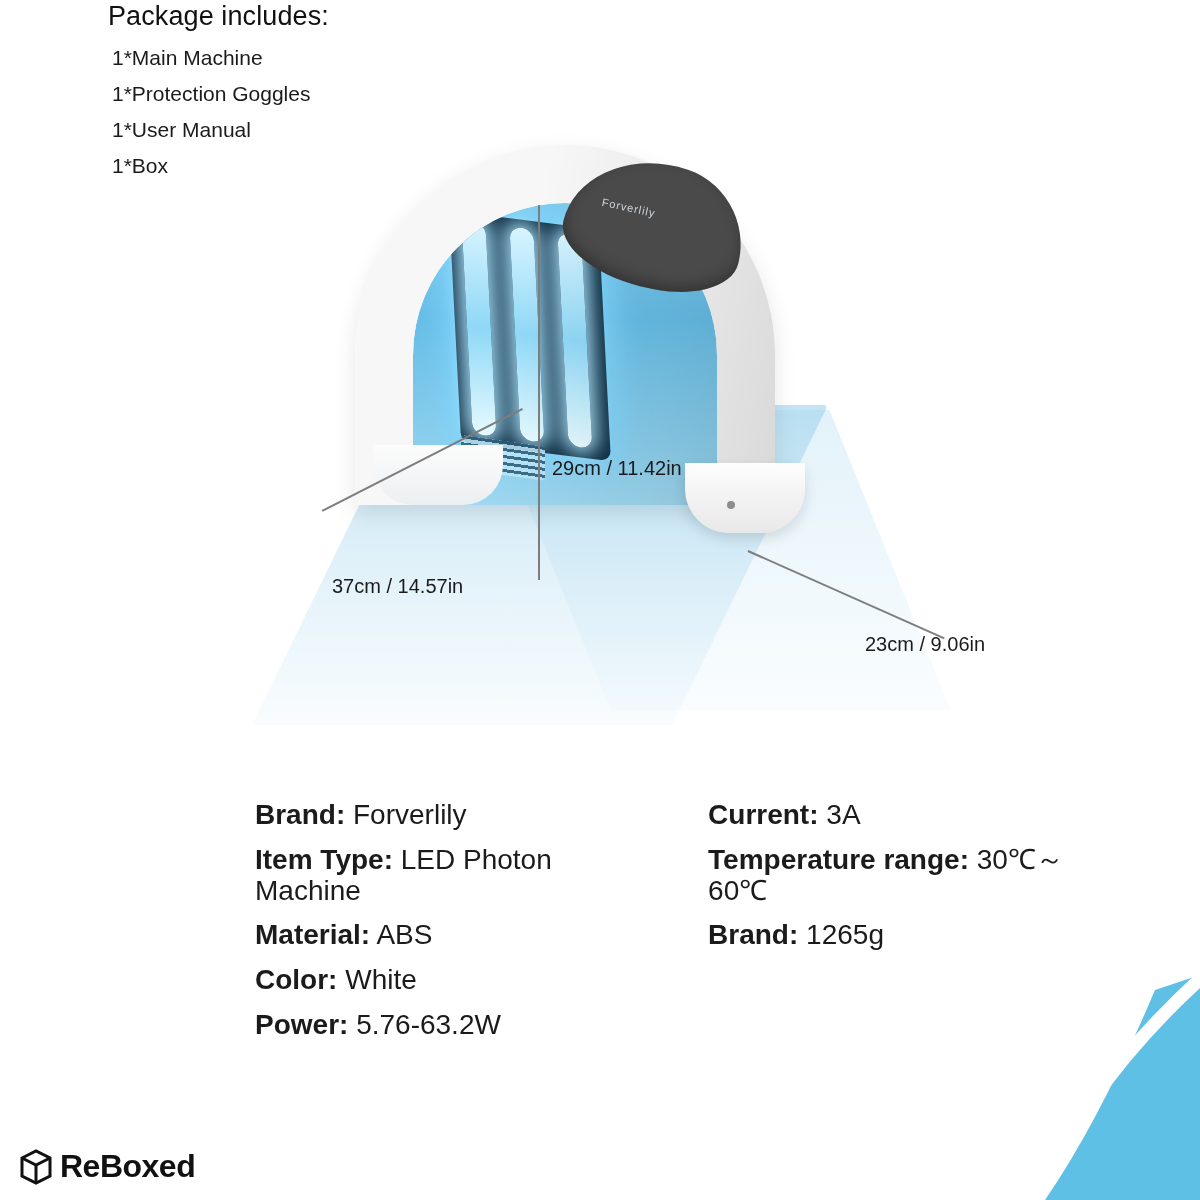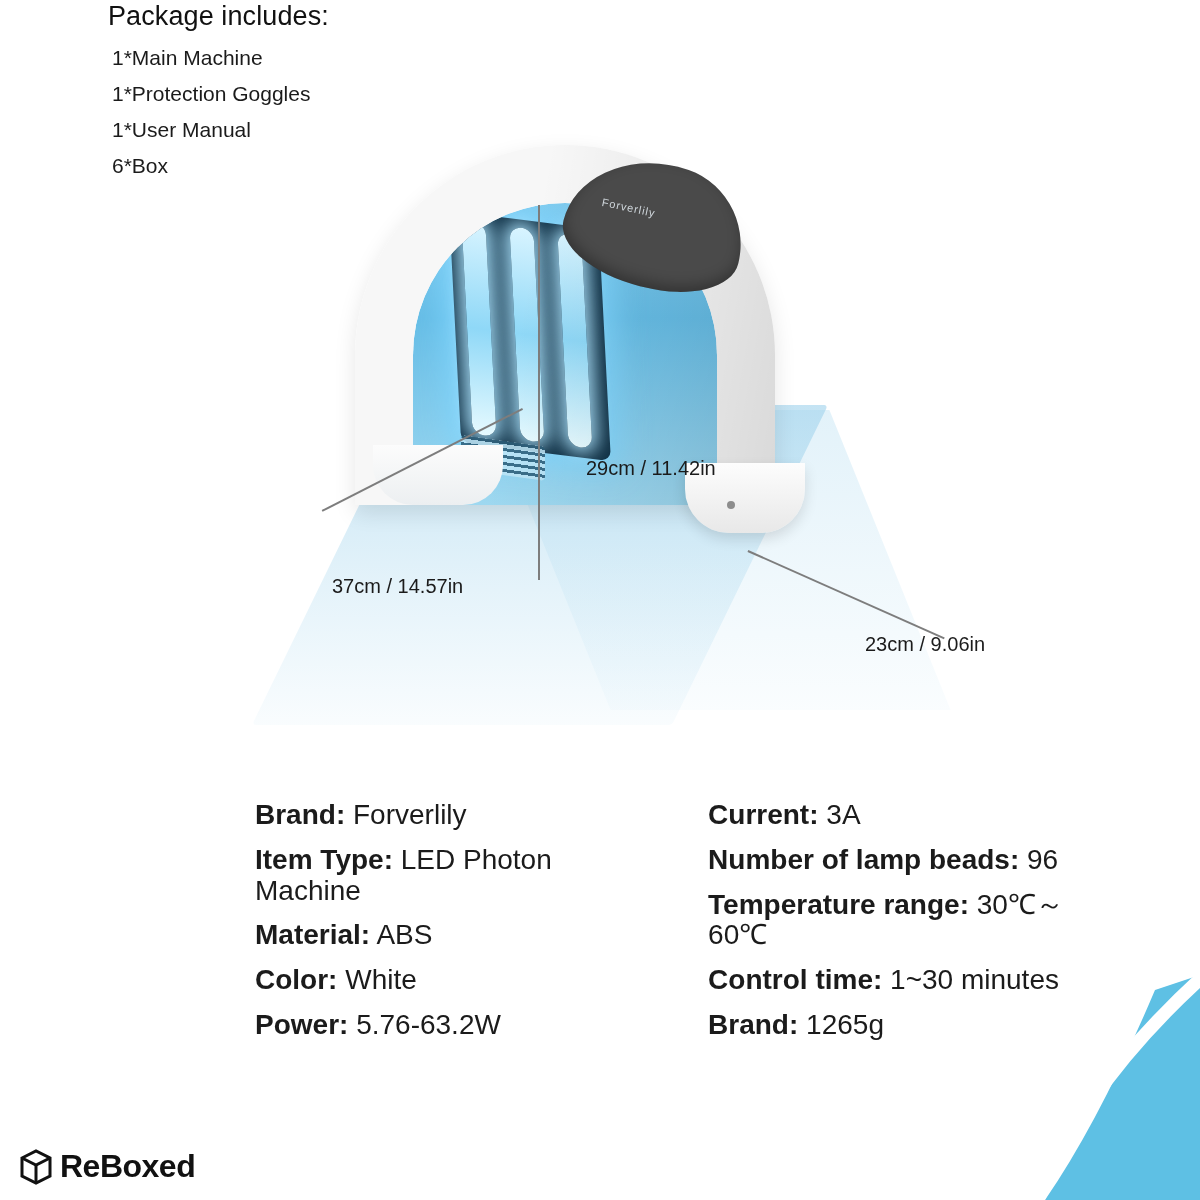--- a/index.html
+++ b/index.html
@@ -126,21 +126,21 @@
   .logo-text { font-size:32px; font-weight:700; color:#111; letter-spacing:-0.5px; }
 </style>
 </head>
 <body>
 
 <div class="package-block">
   <div class="package-title">Package includes:</div>
   <div class="package-item">1*Main Machine</div>
   <div class="package-item">1*Protection Goggles</div>
   <div class="package-item">1*User Manual</div>
-  <div class="package-item">6*Box</div>
+  <div class="package-item">1*Box</div>
 </div>
 
 <div class="product-area">
 
   <div class="floor"></div>
   <div class="floor2"></div>
 
   <div class="device">
     <div class="dome-inner">
       <div class="led-panel">
@@ -153,21 +153,21 @@
     <div class="dome-outer"></div>
     <div class="dome-shade"></div>
     <div class="dome-top-pad"></div>
     <div class="brand-mark">Forverlily</div>
     <div class="left-base"></div>
     <div class="base-foot"></div>
     <div class="foot-dot"></div>
   </div>
 
   <div class="dim-line dim-v" style="left:238px; top:95px; height:375px;"></div>
-  <div class="dim-label" style="left:252px; top:347px;margin-left:34px;">29cm / 11.42in</div>
+  <div class="dim-label" style="left:252px; top:347px;">29cm / 11.42in</div>
 
   <div class="dim-line dim-h" style="left:22px; top:400px; width:225px; transform:rotate(-27deg); transform-origin:left center;"></div>
   <div class="dim-label" style="left:32px; top:465px;">37cm / 14.57in</div>
 
   <div class="dim-line dim-h" style="left:448px; top:440px; width:215px; transform:rotate(24deg); transform-origin:left center;"></div>
   <div class="dim-label" style="left:565px; top:523px;">23cm / 9.06in</div>
 </div>
 
 <div class="specs">
 
@@ -193,30 +193,22 @@
       <span class="spec-val">5.76-63.2W</span>
     </div>
   </div>
 
   <div class="spec-col">
     <div class="spec-row">
       <span class="spec-key">Current:</span>
       <span class="spec-val">3A</span>
     </div>
     <div class="spec-row">
-      <span class="spec-key">Number of lamp beads:</span>
-      <span class="spec-val">96</span>
-    </div>
-    <div class="spec-row">
       <span class="spec-key">Temperature range:</span>
       <span class="spec-val">30℃～60℃</span>
-    </div>
-    <div class="spec-row">
-      <span class="spec-key">Control time:</span>
-      <span class="spec-val">1~30 minutes</span>
     </div>
     <div class="spec-row">
       <span class="spec-key">Brand:</span>
       <span class="spec-val">1265g</span>
     </div>
   </div>
 </div>
 
 <svg class="ribbon" viewBox="0 0 250 230">
   <path d="M250 5 L250 230 L95 230 Q150 150 205 20 Z" fill="#5ec0e4"></path>

